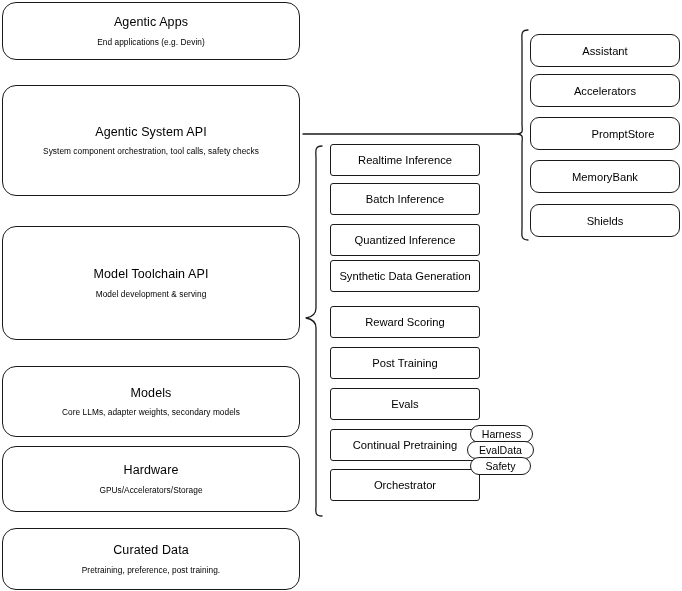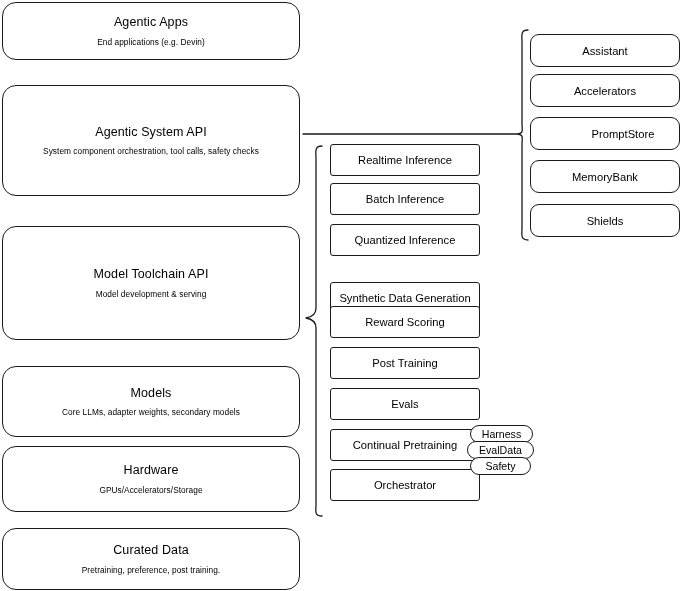--- a/index.html
+++ b/index.html
@@ -159,21 +159,21 @@
 
   <div class="box cap" style="top:144px;">
     <span>Realtime Inference</span>
   </div>
   <div class="box cap" style="top:183px;">
     <span>Batch Inference</span>
   </div>
   <div class="box cap" style="top:224px;">
     <span>Quantized Inference</span>
   </div>
-  <div class="box cap" style="top:282px;">
+  <div class="box cap" style="top:260px;">
     <span>Synthetic Data Generation</span>
   </div>
   <div class="box cap" style="top:306px;">
     <span>Reward Scoring</span>
   </div>
   <div class="box cap" style="top:347px;">
     <span>Post Training</span>
   </div>
   <div class="box cap" style="top:388px;">
     <span>Evals</span>

